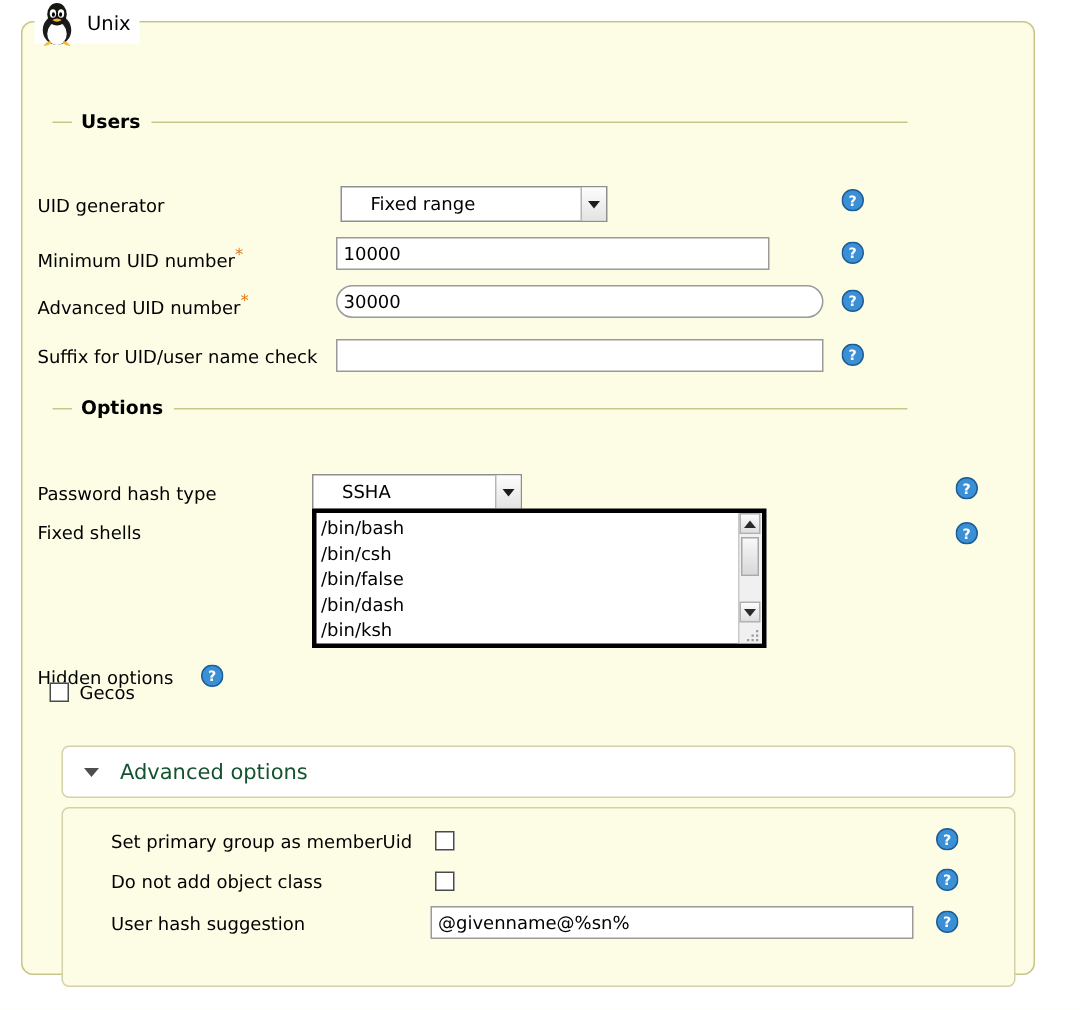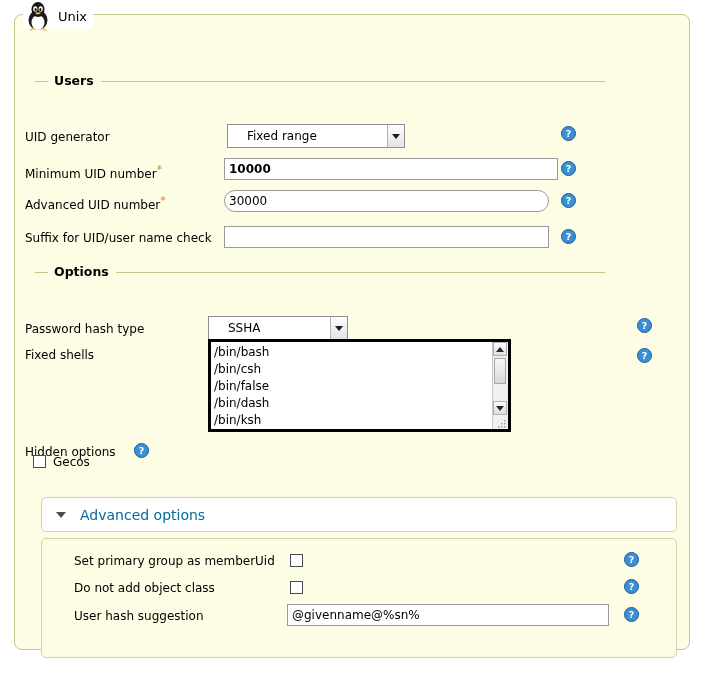--- a/index.html
+++ b/index.html
@@ -220,21 +220,21 @@
   .adv-bar .tw {
     margin-left: 14px;
     width: 0; height: 0;
     border-left: 5px solid transparent;
     border-right: 5px solid transparent;
     border-top: 6px solid #4d4d4d;
   }
   .adv-bar .adv-text {
     margin-left: 14px;
     font-size: 14px;
-    color: #0369a1;
+    color: #14532d;
   }
 
   .adv-panel {
     position: absolute;
     left: 26px;
     top: 523px;
     width: 636px;
     height: 120px;
     box-sizing: border-box;
     background: #fdfce4;
@@ -281,21 +281,21 @@
   <span class="help" style="left:546px; top:111px;">
     <svg width="15" height="15" viewBox="0 0 15 15">
         <circle cx="7.5" cy="7.5" r="7" fill="#3b8fd4" stroke="#1c5c96"></circle>
         <text x="7.5" y="11" font-size="9.5" font-family="DejaVu Sans, sans-serif" font-weight="bold" fill="#ffffff" text-anchor="middle">?</text>
       </svg>
   </span>
 
   <div class="row-label" style="left:10px; top:148px;">
     <span>Minimum UID number</span><span class="req">*</span>
   </div>
-  <input class="txt" type="text" style="left: 209px; top: 143px; width: 334px; font-weight: bold;" value="10000">
+  <input class="txt" type="text" style="left: 209px; top: 143px; width: 289px;" value="10000">
   <span class="help" style="left:546px; top:146px;">
     <svg width="15" height="15" viewBox="0 0 15 15">
         <circle cx="7.5" cy="7.5" r="7" fill="#3b8fd4" stroke="#1c5c96"></circle>
         <text x="7.5" y="11" font-size="9.5" font-family="DejaVu Sans, sans-serif" font-weight="bold" fill="#ffffff" text-anchor="middle">?</text>
       </svg>
   </span>
 
   <div class="row-label" style="left:10px; top:179px;">
     <span>Advanced UID number</span><span class="req">*</span>
   </div>

